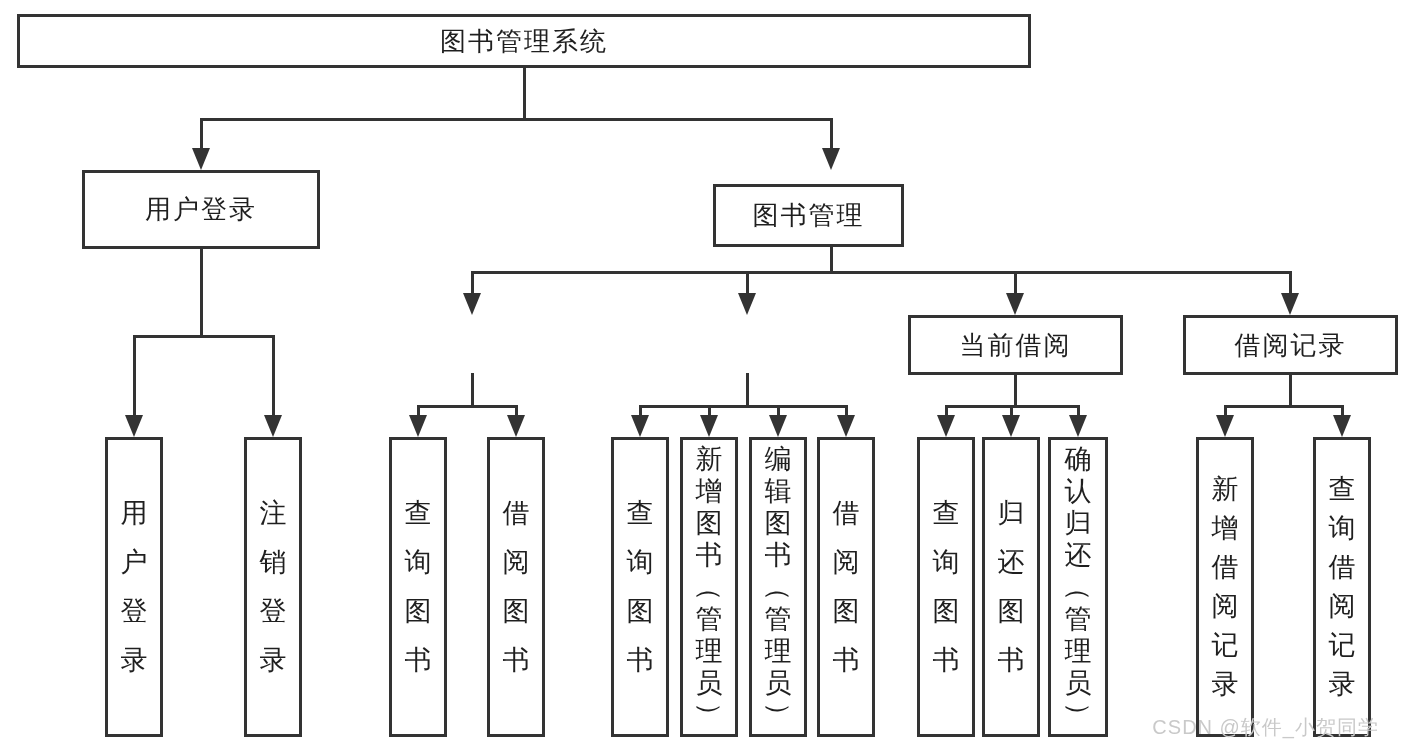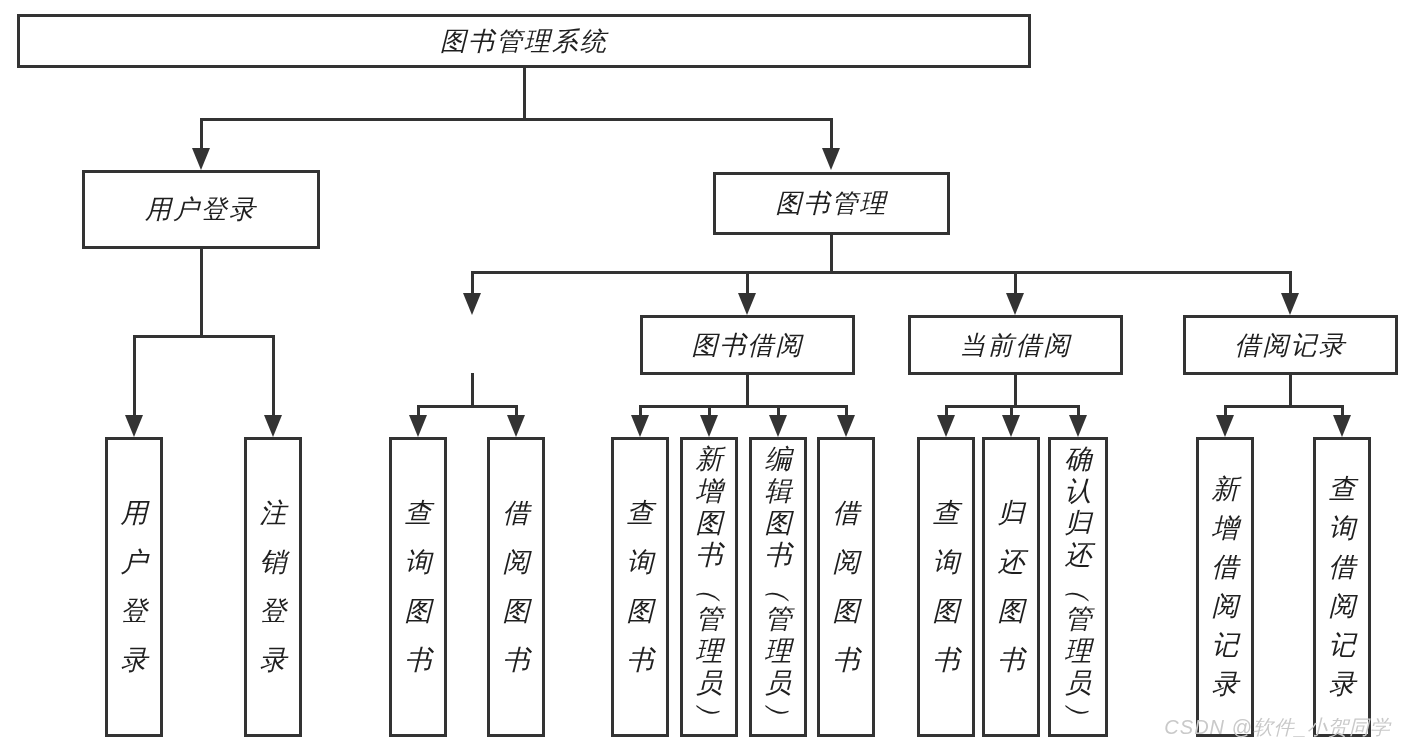--- a/index.html
+++ b/index.html
@@ -5,21 +5,20 @@
   * { box-sizing: border-box; margin: 0; padding: 0; }
   html, body { background: #ffffff; }
   body { font-family: "Liberation Sans", sans-serif; }
   .canvas {
     position: relative;
     width: 1405px;
     height: 747px;
     background: var(--bg, #ffffff);
     overflow: hidden;
     color: var(--text, #1f1f1f);
-    font-style: italic;
   }
   .node {
     position: absolute;
     border: 3px solid var(--line, #333333);
     background: #ffffff;
     display: flex;
     align-items: center;
     justify-content: center;
   }
   .node.h { font-size: 26px; letter-spacing: 2px; white-space: nowrap; }
@@ -41,21 +40,21 @@
   .carrow {
     position: absolute;
     width: 0; height: 0;
     border-left: 9px solid transparent;
     border-right: 9px solid transparent;
     border-top: 22px solid var(--line, #333333);
   }
   .watermark {
     position: absolute;
     top: 714px;
-    right: 14px;
+    right: 26px;
     font-size: 20px;
     color: var(--wm, #c9c9c9);
     white-space: nowrap;
     z-index: 5;
     letter-spacing: 1px;
   }
 </style>
 </head>
 <body>
 
@@ -112,23 +111,22 @@
       <div class="cline" style="left: 1223.5px; top: 405px; width: 120px; height: 3px;"></div>
       <div class="cline" style="left: 1223.5px; top: 405px; width: 3px; height: 14px;"></div>
       <div class="carrow" style="left: 1216px; top: 415px;"></div>
       <div class="cline" style="left: 1340.5px; top: 405px; width: 3px; height: 14px;"></div>
       <div class="carrow" style="left: 1333px; top: 415px;"></div>
     </div>
 
   <div class="node h" style="left:17px;top:14px;width:1014px;height:54px">图书管理系统</div>
 
   <div class="node h" style="left:82px;top:170px;width:238px;height:79px">用户登录</div>
-  <div class="node h" style="left:713px;top:172px;width:237px;height:63px">图书管理</div>
-
-  <div class="node h" style="left:640px;top:315px;width:215px;height:60px">图书借阅</div>
+  <div class="node h" style="left:713px;top:184px;width:191px;height:63px">图书管理</div>
+
   <div class="node h" style="left:1183px;top:315px;width:215px;height:60px">借阅记录</div>
   <div class="node h" style="left:908px;top:315px;width:215px;height:60px">当前借阅</div>
 
   <div class="node" style="left:105px;top:437px;width:58px;height:300px">
     <div class="vlabel">
         <div class="vchar">用</div>
         <div class="vchar">户</div>
         <div class="vchar">登</div>
         <div class="vchar">录</div>
       </div>

